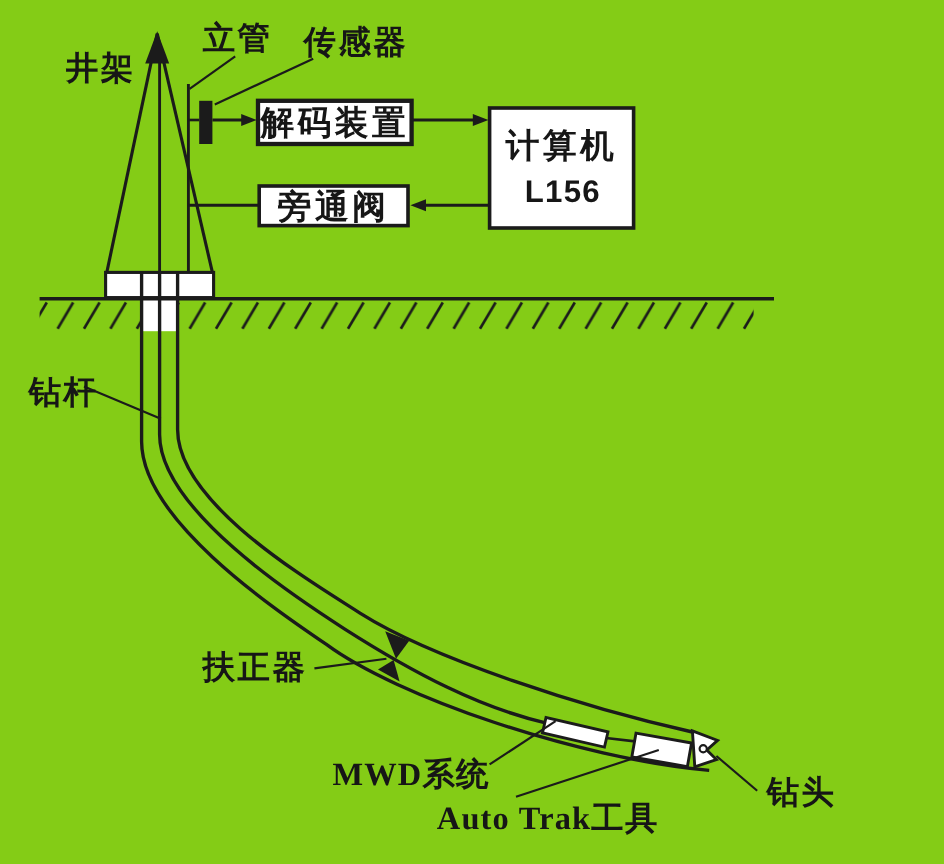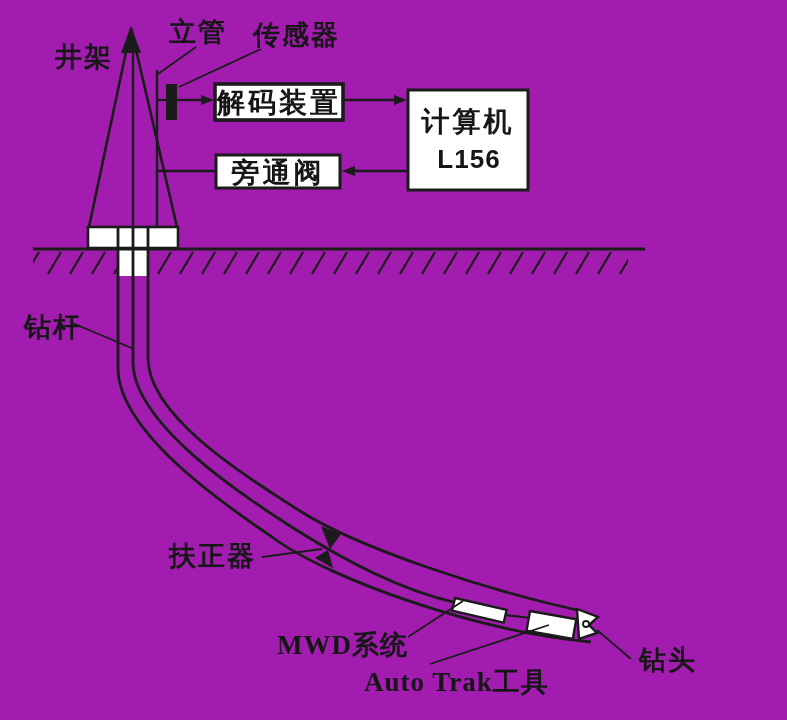--- a/index.html
+++ b/index.html
@@ -8,21 +8,21 @@
     background: #ffffff;
     width: 787px;
     height: 720px;
     overflow: hidden;
     font-family: "Liberation Sans", sans-serif;
   }
   .stage {
     position: relative;
     width: 787px;
     height: 720px;
-    background: #a21caf;
+    background: #84cc16;
   }
   svg { display: block; }
   .ink-line {
     stroke: #1b1b1b;
     fill: none;
   }
   .ink-fill {
     fill: #1b1b1b;
     stroke: none;
   }

